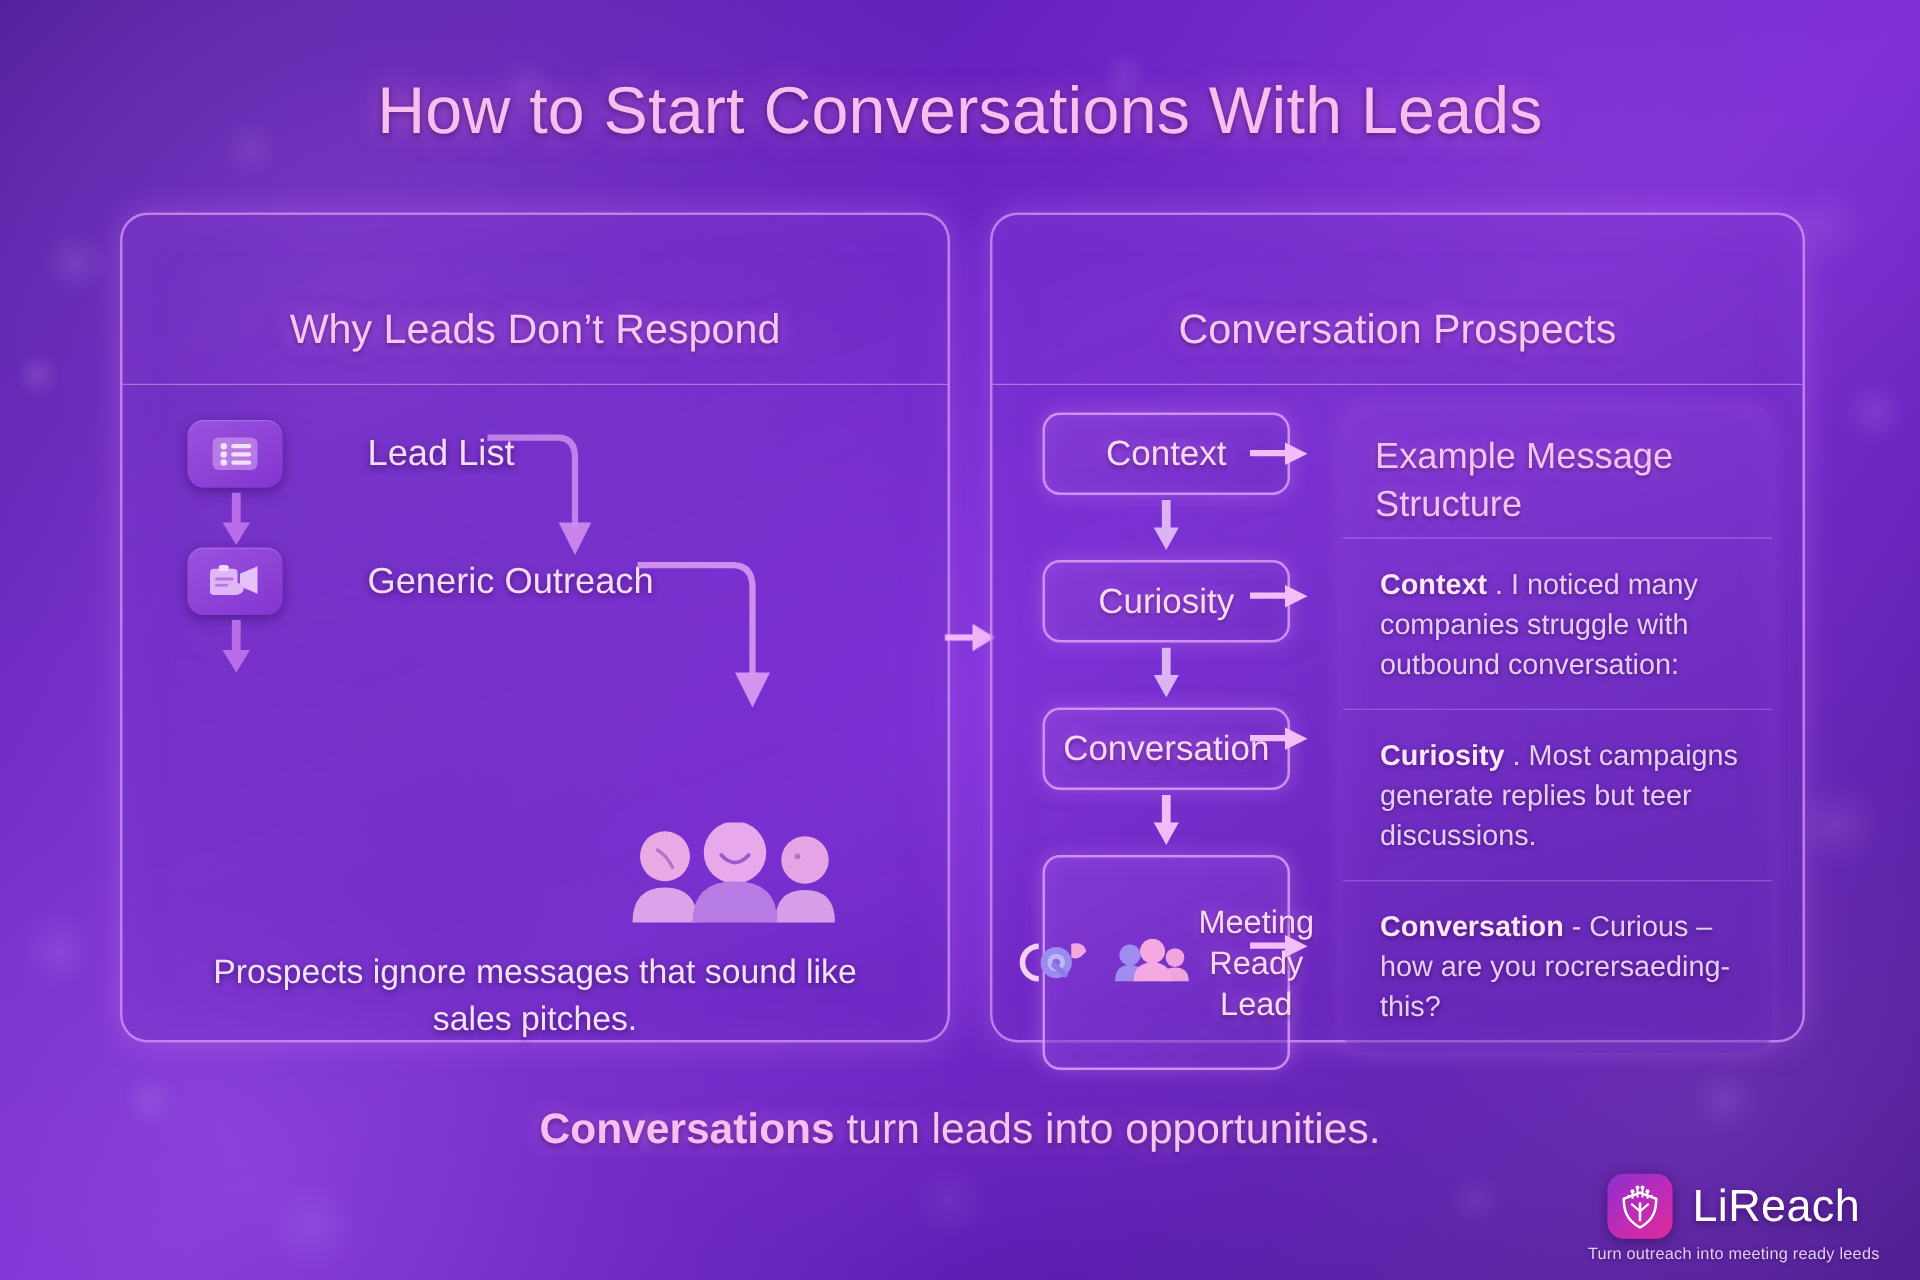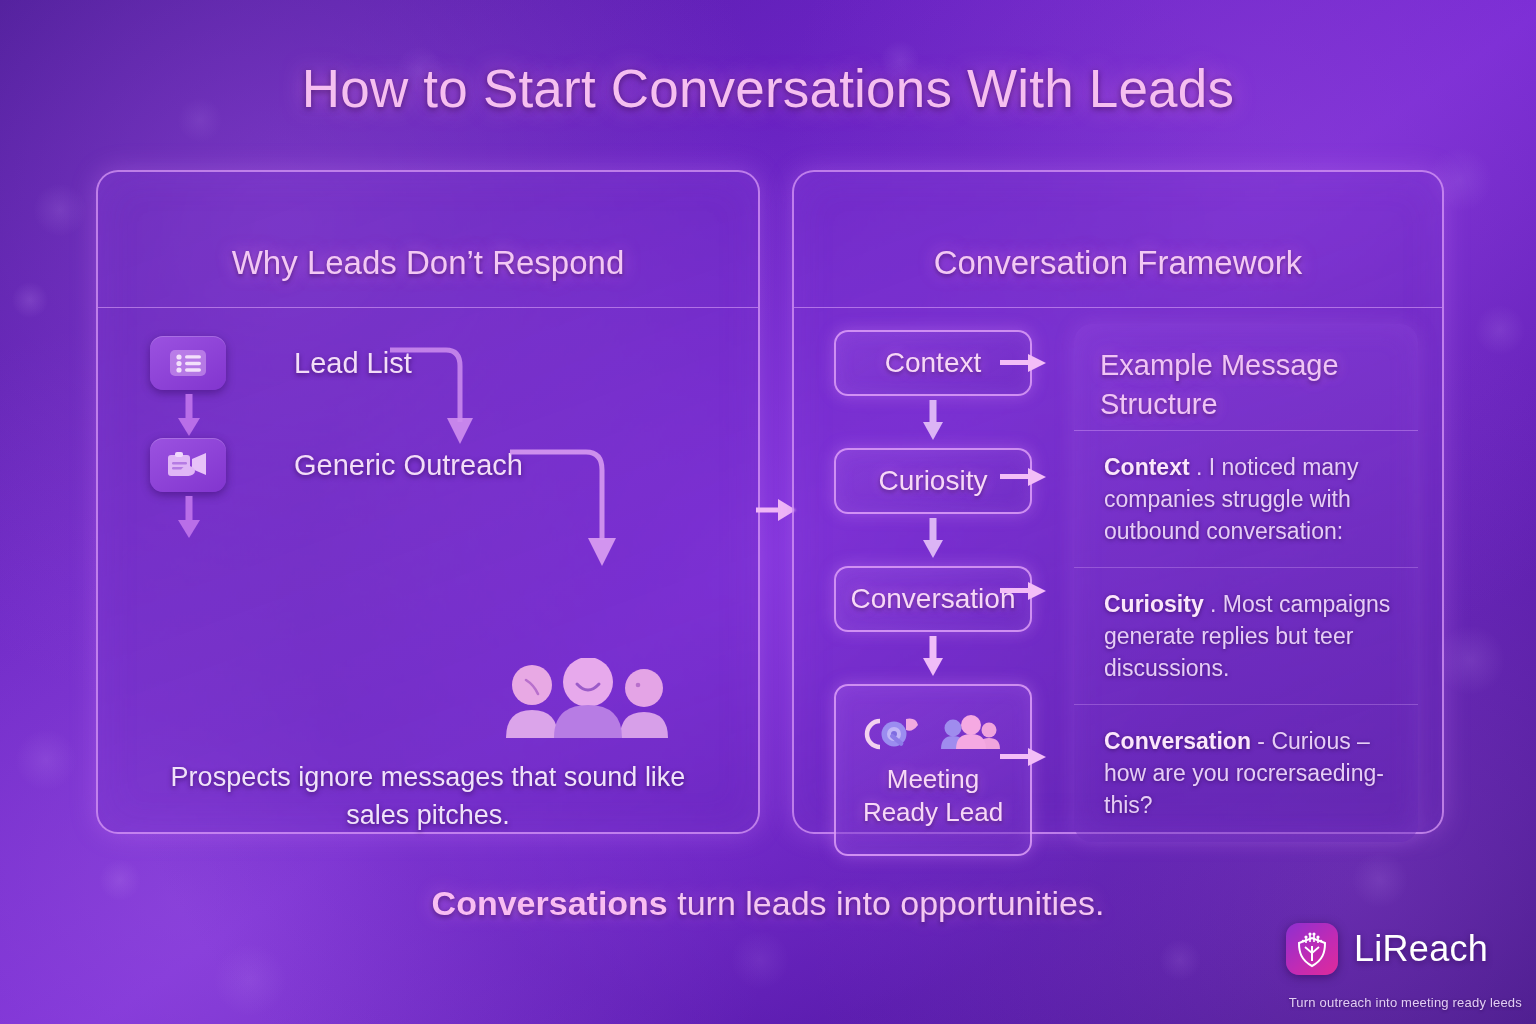--- a/index.html
+++ b/index.html
@@ -175,21 +175,21 @@
   }
   .step-gap { height: 52px; position: relative; }
   .step-gap .down-arrow-sm {
     position: absolute;
     left: 50%;
     top: 4px;
     transform: translateX(-50%);
     width: 24px;
     height: 42px;
   }
-  .step-box.tall { height: 168px; flex-direction: column; gap: 6px; }
+  .step-box.tall { height: 168px; flex-direction: row; gap: 6px; }
   .step-icons { display: flex; gap: 14px; align-items: center; margin-top: 4px; }
   .step-multiline {
     font-size: 26px;
     line-height: 33px;
     text-align: center;
     color: #f7d8f7;
     text-shadow: 0 0 12px rgba(255,160,250,0.45), 0 2px 4px rgba(40,0,70,0.6);
   }
   .right-arrow {
     position: absolute;
@@ -279,26 +279,25 @@
     justify-content: center;
     box-shadow: 0 2px 10px rgba(40,0,70,0.5);
   }
   .brand-name {
     font-size: 36px;
     color: #ffffff;
     letter-spacing: 0.3px;
     text-shadow: 0 2px 6px rgba(40,0,70,0.55);
   }
   .brand-sub {
-    margin-top: 20px;
+    margin-top: 4px;
     font-size: 13px;
     color: #e2cdf4;
     letter-spacing: 0.2px;
     text-shadow: 0 1px 3px rgba(40,0,70,0.6);
-    text-align: right;
   }
 </style>
 </head>
 <body>
 
 <div class="canvas">
   <div class="bokeh"></div>
 
   <div class="title">How to Start Conversations With Leads</div>
 
@@ -385,21 +384,21 @@
 
   <div class="panel-connector">
     <svg width="44" height="32" viewBox="0 0 44 32">
       <rect x="2" y="13.5" width="28" height="5" fill="#f0b8f6"></rect>
       <polygon points="42,16 24,5 24,27" fill="#f0b8f6"></polygon>
     </svg>
   </div>
 
   <div class="panel" id="panel-right">
     <div class="panel-header">
-      <div class="panel-title">Conversation Framework</div>
+      <div class="panel-title">Conversation Prospects</div>
     </div>
     <div class="right-body">
 
       <div class="steps-col">
         <div class="step-box">
           <span class="step-label">Context</span>
         </div>
         <div class="step-gap">
           <span class="down-arrow-sm">
             <svg width="24" height="42" viewBox="0 0 24 42">

